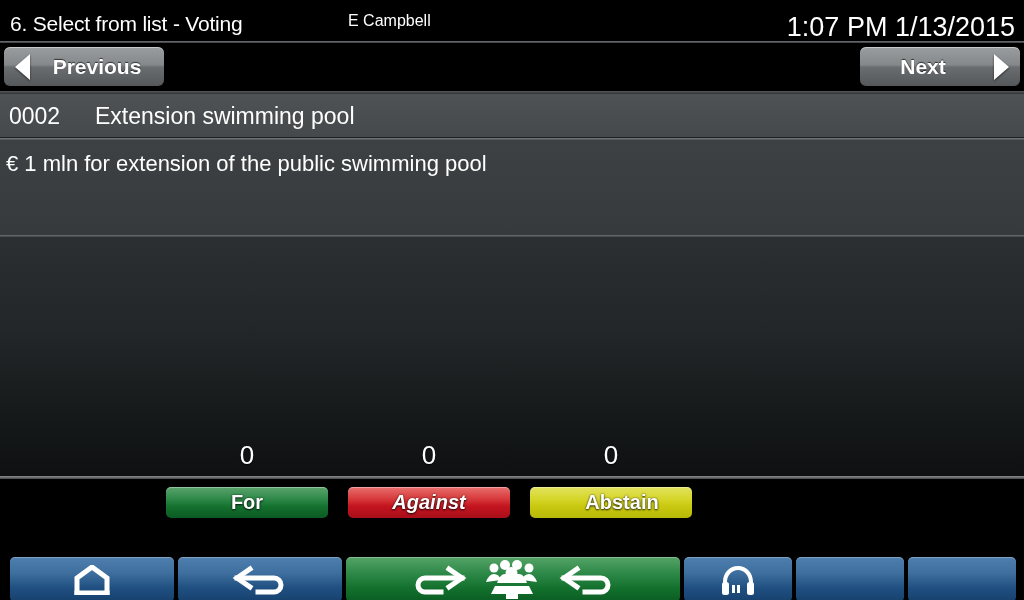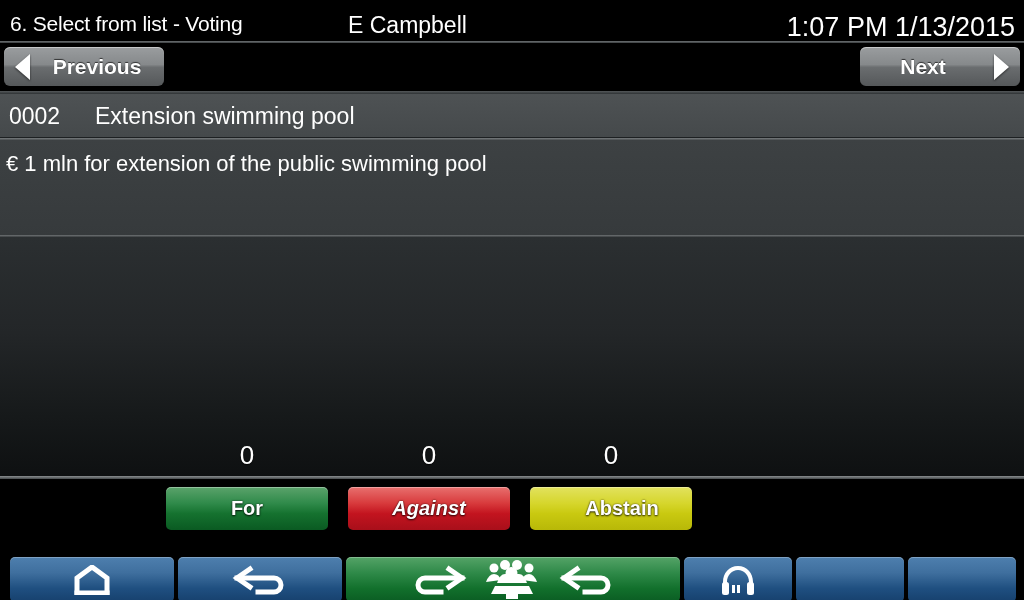--- a/index.html
+++ b/index.html
@@ -15,21 +15,21 @@
   .statusbar {
     position:absolute; left:0; top:0; width:1024px; height:34px;
     background:#000; color:#fff;
   }
   .statusbar .sb-title {
     position:absolute; left:10px; top:4px;
     font-size:21px; letter-spacing:-0.2px; white-space:nowrap;
   }
   .statusbar .sb-user {
     position:absolute; left:348px; top:4px;
-    font-size:23px; white-space:nowrap;
+    font-size:16px; white-space:nowrap;
   }
   .statusbar .sb-clock {
     position:absolute; right:9px; top:4px;
     font-size:27px; white-space:nowrap;
   }
   .sb-rule {
     position:absolute; left:0; top:33px; width:1024px; height:2px;
     background:linear-gradient(#6d7173,#3a3d3f);
   }
 
@@ -131,21 +131,21 @@
     position:absolute; left:0; top:468px; width:1024px; height:3px;
     background:linear-gradient(#8a8e90,#45494b);
   }
 
   
   .votebar {
     position:absolute; left:0; top:471px; width:1024px; height:72px;
     background:#000;
   }
   .votebtn {
-    position:absolute; top:8px; height:43px; width:162px;
+    position:absolute; top:8px; height:31px; width:162px;
     border-radius:5px;
     display:flex; align-items:center; justify-content:center;
     font-size:20px; font-weight:bold; color:#fff;
     text-shadow:0 1px 2px rgba(0,0,0,.75), 0 0 2px rgba(0,0,0,.6);
     box-shadow:inset 0 1px 0 rgba(255,255,255,.35), 0 2px 3px rgba(0,0,0,.9);
     cursor:pointer;
   }
   .votebtn.for     { background:linear-gradient(#5ba36b 0%, #2f8a4a 38%, #15722f 62%, #0a5a22 100%); }
   .votebtn.against { background:linear-gradient(#e8706e 0%, #d83a3c 38%, #c3141f 62%, #a80f1a 100%);font-style:italic; }
   .votebtn.abstain { background:linear-gradient(#e2e25e 0%, #d6d62c 38%, #c9c910 62%, #b8b808 100%);padding-left:22px; }

